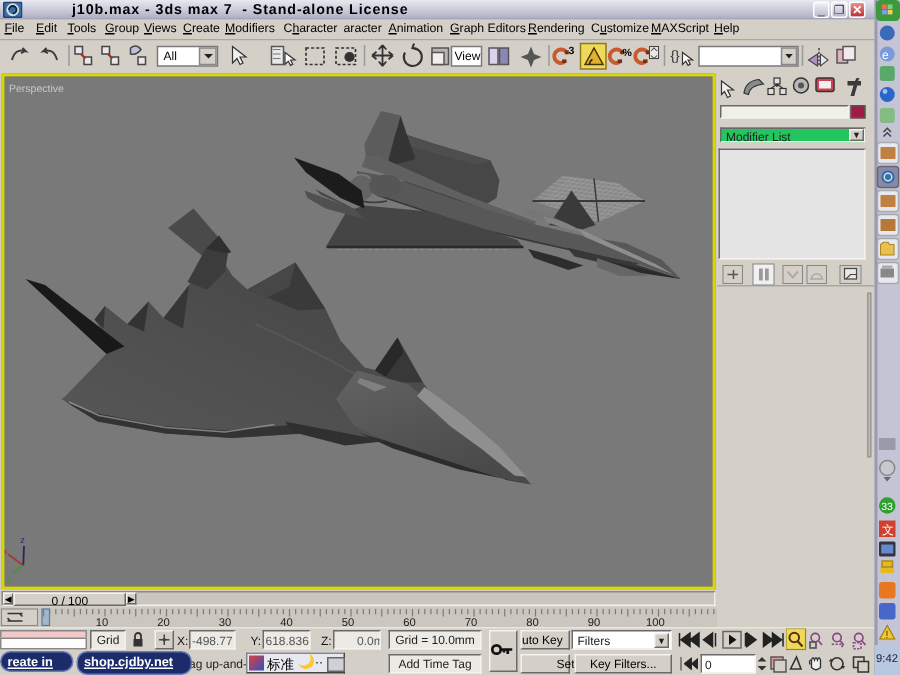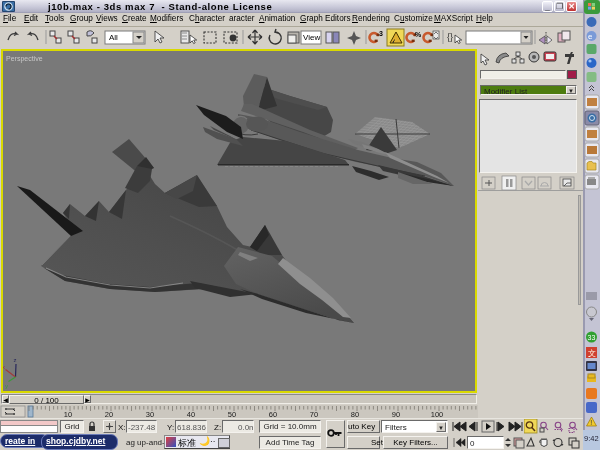--- a/index.html
+++ b/index.html
@@ -317,21 +317,21 @@
       <path d="M40 9 l0 2 m-4 1 l4 -3 m4 3 l-4 -3" fill="none"></path>
     </g>
     <circle cx="56" cy="10" r="5" fill="#b8b8b8" stroke="#333"></circle>
     <circle cx="56" cy="10" r="2" fill="#555"></circle>
     <rect x="66" y="5" width="12" height="9" rx="1.5" fill="#cc4455" stroke="#333"></rect>
     <rect x="68" y="7" width="8" height="5" fill="#f0f0f0"></rect>
     <path d="M87 7 h5 l1 -2 h2 l-1 2 h2 v3 h-2.5 l-2 7 h-2.5 l2 -7 H87 z" fill="#3a3a3a"></path>
   </svg>
   <div class="fld abs" style="left:480px;top:70px;width:86px;height:9px;background:#f0efe8;"></div>
   <div class="abs" style="left:567px;top:70px;width:10px;height:9px;background:#a01c48;border:1px solid #555;box-sizing:border-box;"></div>
-  <div class="fld abs" style="left:480px;top:85px;width:97px;height:10px;background:#4d7c0f;padding-left:20px;">
+  <div class="fld abs" style="left:480px;top:85px;width:97px;height:10px;background:#22c55e;padding-left:20px;">
     <span style="position:absolute;left:3px;top:1px;font-size:8px;">Modifier List</span>
     <span class="btn3d" style="right:0;top:0;width:10px;height:8px;text-align:center;font-size:6px;line-height:8px;">▼</span>
   </div>
   <div class="fld abs" style="left:479px;top:99px;width:98px;height:74px;background:#e4e4e4;"></div>
   <svg class="abs" style="left:478px;top:175px" width="105" height="16" viewBox="0 0 105 16">
     <g fill="#d4d0c8" stroke="#888" stroke-width="0.7">
       <rect x="4" y="2" width="13" height="12"></rect>
       <rect x="24" y="1" width="14" height="14" fill="#f0f0f0"></rect>
       <rect x="44" y="2" width="13" height="12"></rect>
       <rect x="60" y="2" width="13" height="12"></rect>
@@ -499,21 +499,21 @@
   <svg class="abs" style="left:86px;top:420px" width="12" height="13" viewBox="0 0 12 13">
     <rect x="3" y="6" width="6" height="5" fill="#333"></rect>
     <path d="M4 6 v-2 a2 2 0 0 1 4 0 v2" fill="none" stroke="#333" stroke-width="1.2"></path>
   </svg>
   <div class="btn3d abs" style="left:103px;top:420px;width:13px;height:13px;"></div>
   <svg class="abs" style="left:103px;top:420px" width="13" height="13" viewBox="0 0 13 13">
     <path d="M6.5 3 v7 M3 6.5 h7" stroke="#444" stroke-width="1"></path>
     <circle cx="6.5" cy="6.5" r="1.2" fill="#444"></circle>
   </svg>
   <div class="txt8 abs" style="left:118px;top:423px;">X:</div>
-  <div class="fld abs" style="left:126px;top:420px;width:31px;height:13px;padding:2px 0 0 1px;color:#555;overflow:hidden;">-237.48</div>
+  <div class="fld abs" style="left:126px;top:420px;width:31px;height:13px;padding:2px 0 0 1px;color:#555;overflow:hidden;">-498.77</div>
   <div class="txt8 abs" style="left:167px;top:423px;">Y:</div>
   <div class="fld abs" style="left:175px;top:420px;width:32px;height:13px;padding:2px 0 0 1px;color:#555;overflow:hidden;">618.836</div>
   <div class="txt8 abs" style="left:214px;top:423px;">Z:</div>
   <div class="fld abs" style="left:222px;top:420px;width:32px;height:13px;padding:2px 0 0 15px;color:#555;overflow:hidden;">0.0mm</div>
   <div class="fld abs" id="gridbox" style="left:259px;top:420px;width:62px;height:13px;text-align:center;line-height:12px;">Grid = 10.0mm</div>
 
   <div class="btn3d abs" style="left:326px;top:420px;width:19px;height:28px;"></div>
   <svg class="abs" style="left:326px;top:426px" width="19" height="14" viewBox="0 0 19 14">
     <circle cx="5" cy="7" r="2.8" fill="none" stroke="#111" stroke-width="1.8"></circle>
     <path d="M7.5 7 h8 m-3 0 v3 m-2.5 -3 v2" stroke="#111" stroke-width="1.8"></path>
@@ -578,21 +578,21 @@
     <path d="M30 4 l-1.5 2 l3 0z M38 11 l1.5 -2 l-3 0z" fill="#333"></path>
     <g fill="none" stroke="#333" stroke-width="1">
       <rect x="45" y="3" width="7" height="7"></rect>
       <rect x="48" y="6" width="7" height="7" fill="#d4d0c8"></rect>
     </g>
   </svg>
 
   <div class="abs" style="left:0px;top:434px;width:49px;height:14px;background:#1c2c6a;border-radius:7px;border:1px solid #6a7ab8;box-sizing:border-box;">
     <span style="position:absolute;left:4px;top:1px;font-size:8.5px;font-weight:bold;color:#fff;text-decoration:underline;white-space:nowrap;">reate in</span>
   </div>
-  <div class="abs" style="left:41px;top:434px;width:77px;height:16px;background:#1c2c6a;border-radius:7px;border:1px solid #6a7ab8;box-sizing:border-box;">
+  <div class="abs" style="left:51px;top:434px;width:77px;height:16px;background:#1c2c6a;border-radius:7px;border:1px solid #6a7ab8;box-sizing:border-box;">
     <span style="position:absolute;left:4px;top:1px;font-size:8.5px;font-weight:bold;color:#fff;text-decoration:underline;white-space:nowrap;">shop.cjdby.net</span>
   </div>
 
   <div class="abs" style="left:164px;top:435px;width:66px;height:14px;background:#e8e8f0;border:1px solid #888;border-right-color:#444;border-bottom-color:#444;box-sizing:border-box;">
     <span style="position:absolute;left:1px;top:1px;width:10px;height:10px;background:linear-gradient(135deg,#e04040,#3050c0);"></span>
     <span style="position:absolute;left:13px;top:1px;font-size:9px;color:#000;">标准</span>
     <span style="position:absolute;left:34px;top:0px;font-size:9px;">🌙</span>
     <span style="position:absolute;left:45px;top:1px;font-size:8px;">··</span>
     <span style="position:absolute;left:53px;top:2px;width:10px;height:8px;background:#d0d0d8;border:1px solid #666;"></span>
   </div>

